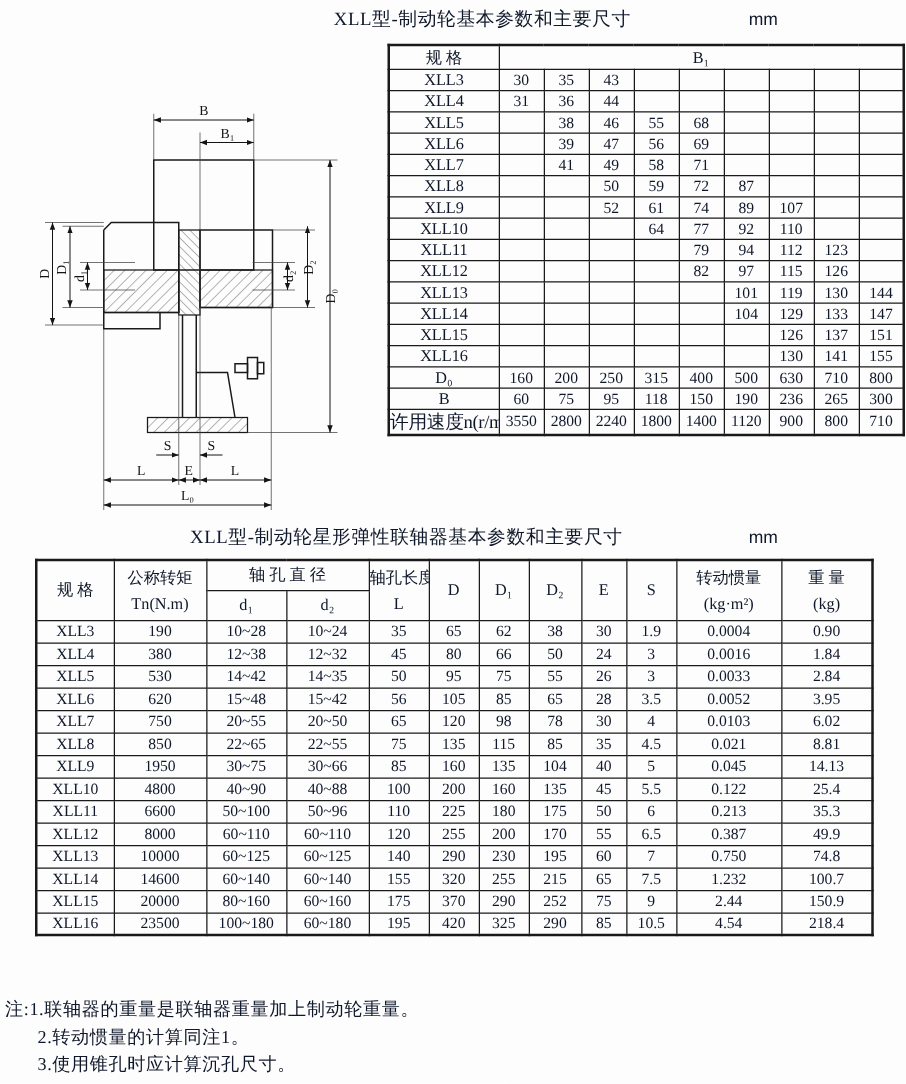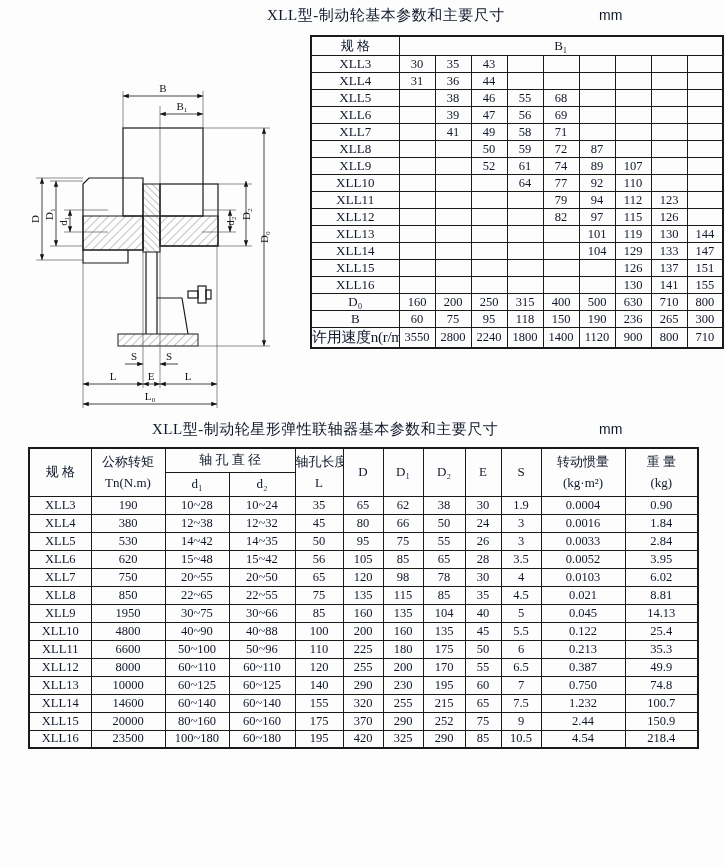--- a/index.html
+++ b/index.html
@@ -586,14 +586,19 @@
           <td>325</td>
           <td>290</td>
           <td>85</td>
           <td>10.5</td>
           <td>4.54</td>
           <td>218.4</td>
         </tr>
       </tbody>
   </table>
 
+  <div class="abs" id="footnotes">
+    <div>注:1.联轴器的重量是联轴器重量加上制动轮重量。</div>
+    <div class="indent">2.转动惯量的计算同注1。</div>
+    <div class="indent">3.使用锥孔时应计算沉孔尺寸。</div>
+  </div>
 
 </div>
 
 </body></html>

